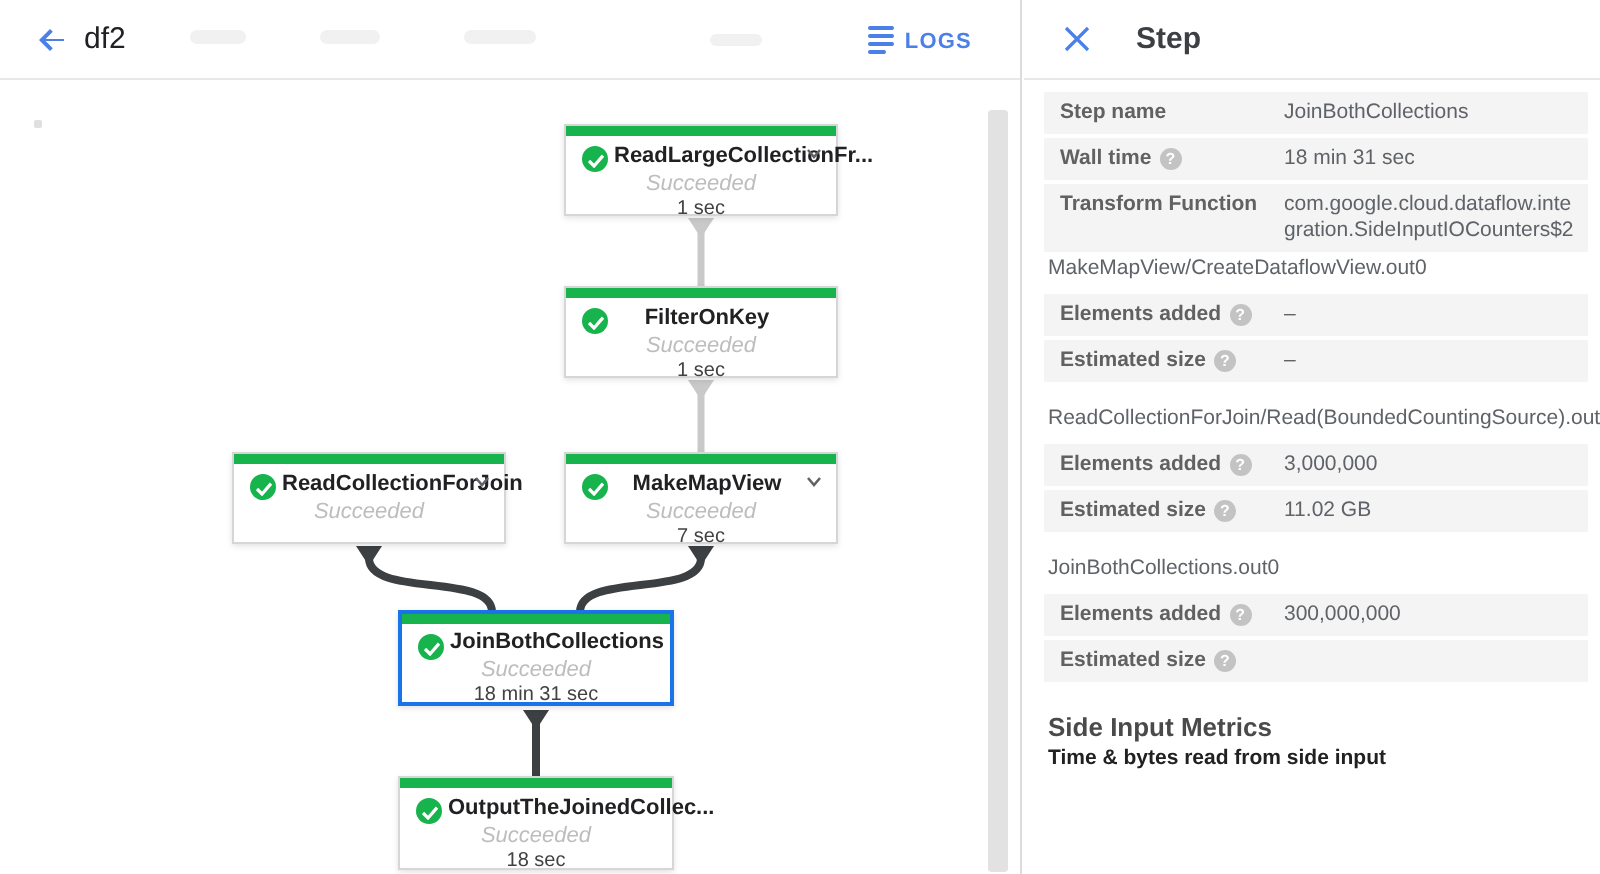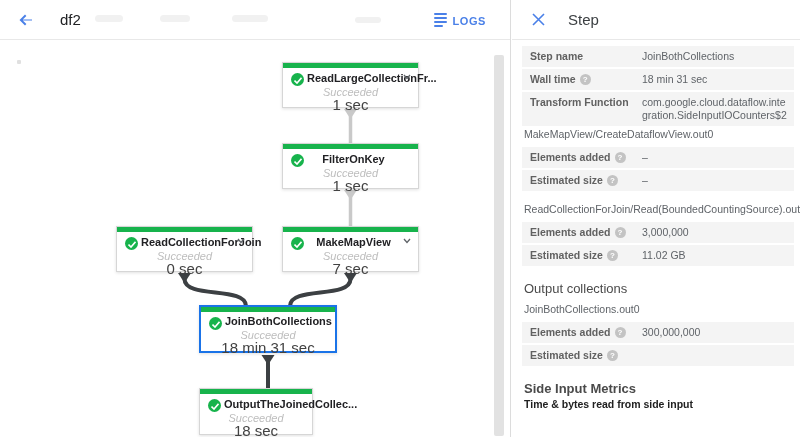--- a/index.html
+++ b/index.html
@@ -4,58 +4,58 @@
 <style>
   * { margin:0; padding:0; box-sizing:border-box; }
   html,body { width:800px; height:437px; overflow:hidden; }
   body { font-family:"Liberation Sans", sans-serif; background:#fff; color:#3c4043; }
   .app { position:relative; width:800px; height:437px; background:#fff; }
 
   
   .left-panel { position:absolute; left:0; top:0; width:511px; height:437px; background:#fff; border-right:1px solid #dcdcdc; }
   .lp-header { position:relative; height:40px; border-bottom:1px solid #e8e8e8; display:flex; align-items:center; background:#fff; }
   .back-btn { width:24px; height:24px; margin-left:14px; display:flex; align-items:center; justify-content:center; cursor:pointer; }
-  .lp-title { font-size:15px; color:#202124; margin-left:22px; }
+  .lp-title { font-size:15px; color:#202124; margin-left:4px; }
   .smudge { position:absolute; background:#f1f1f1; border-radius:4px; }
   .logs-btn { position:absolute; right:24px; top:13px; display:flex; align-items:flex-end; gap:5px; color:#4a80e8; cursor:pointer; }
   .logs-icon { display:flex; flex-direction:column; gap:2px; width:13px; }
   .logs-icon span { height:2px; background:#4a80e8; border-radius:1px; }
   .logs-icon span:nth-child(4){ width:9px; }
   .logs-label { font-size:11px; font-weight:bold; letter-spacing:0.6px; }
 
   .graph-area { position:relative; width:510px; height:397px; background:#fff; overflow:hidden; }
   .dot { position:absolute; left:17px; top:20px; width:4px; height:4px; background:#e0e0e0; border-radius:1px; }
 
   .edges { position:absolute; left:0; top:0; width:510px; height:397px; }
 
   .node { position:absolute; background:#fff; border:1px solid #d6d6d6; box-shadow:0 1px 3px rgba(0,0,0,0.12); text-align:center; cursor:pointer; }
   .node .gbar { position:absolute; left:0; top:0; right:0; height:5px; background:#17b34c; }
   .node .name-row { margin-top:9px; padding:0 18px 0 24px; font-size:11px; font-weight:bold; color:#212124; white-space:nowrap; line-height:12px; }
   .node .status { font-size:11px; color:#bdbdbd; margin-top:2px; line-height:12px;font-style:italic; }
-  .node .duration { font-size:15px; color:#424242; margin-top:1px; line-height:12px; }
+  .node .duration { font-size:10px; color:#424242; margin-top:1px; line-height:12px; }
   .check { position:absolute; left:8px; top:10px; width:13px; height:13px; border-radius:50%; background:#17b34c; }
   .check svg { position:absolute; left:2.5px; top:3.5px; }
   .chev { position:absolute; right:6px; top:9px; width:10px; height:10px; cursor:pointer; }
 
   .n-rl  { left:282px; top:22px;  width:137px; height:46px; }
   .n-fok { left:282px; top:103px; width:137px; height:46px; }
   .n-rcf { left:116px; top:186px; width:137px; height:46px; }
   .n-mmv { left:282px; top:186px; width:137px; height:46px; }
   .n-jb  { left:199px; top:265px; width:138px; height:48px; border:2px solid #1a73e8; }
   .n-jb .gbar { height:5px; }
   .n-jb .name-row { margin-top:8px; }
-  .n-out { left:199px; top:348px; width:114px; height:47px; }
+  .n-out { left:199px; top:348px; width:138px; height:47px; }
 
   .scroll-thumb { position:absolute; left:494px; top:15px; width:10px; height:381px; background:#e2e2e2; border-radius:2px; cursor:pointer; }
 
   
   .right-panel { position:absolute; left:512px; top:0; width:288px; height:437px; background:#fff; overflow:hidden; }
   .rp-header { height:40px; border-bottom:1px solid #e8e8e8; display:flex; align-items:center; }
   .close-btn { width:24px; height:24px; margin-left:14px; display:flex; align-items:center; justify-content:center; cursor:pointer; }
-  .rp-title { font-size:15px; color:#3c4043; margin-left:18px; }
+  .rp-title { font-size:15px; color:#3c4043; margin-left:18px;font-weight:bold; }
   .rp-content { padding:6px 6px 0 10px; }
 
   .kv-row { display:flex; background:#f4f4f4; padding:4px 6px 4px 8px; margin-bottom:2px; align-items:flex-start; }
   .kv-label { width:112px; flex:none; font-size:10.5px; font-weight:bold; color:#616161; line-height:13px; display:flex; align-items:center; gap:4px; }
   .kv-value { flex:1; font-size:10.5px; color:#5f6368; line-height:13px; word-break:break-word; }
   .help { flex:none; width:11px; height:11px; border-radius:50%; background:#c3c3c3; color:#fff; font-size:8px; font-weight:bold; line-height:11px; text-align:center; cursor:pointer; margin-top:0.5px; }
 
   .sec-heading { font-size:13px; color:#4a4a4a; margin:15px 0 7px 2px; }
   .coll-name { font-size:10.5px; color:#5f6368; margin:0 0 6px 2px; line-height:13px; }
   .coll-group { margin-bottom:12px; }
@@ -143,21 +143,20 @@
         <div class="check">
             <svg width="8" height="7" viewBox="0 0 8 7">
               <path d="M0.5 3.5 L3 6 L7.5 0.8" stroke="#fff" stroke-width="1.6" fill="none"></path>
             </svg>
           </div>
         <div class="name-row">ReadCollectionForJoin</div>
         <svg class="chev" viewBox="0 0 10 10">
             <path d="M2 3 L5 6.5 L8 3" stroke="#5f6368" stroke-width="1.3" fill="none"></path>
           </svg>
         <div class="status">Succeeded</div>
-        <div class="duration">0 sec</div>
       </div>
 
       <div class="node n-mmv">
         <div class="gbar"></div>
         <div class="check">
             <svg width="8" height="7" viewBox="0 0 8 7">
               <path d="M0.5 3.5 L3 6 L7.5 0.8" stroke="#fff" stroke-width="1.6" fill="none"></path>
             </svg>
           </div>
         <div class="name-row">MakeMapView</div>
@@ -258,21 +257,20 @@
         </div>
         <div class="kv-row">
           <div class="kv-label">
               <span>Estimated size</span>
               <span class="help">?</span>
             </div>
           <div class="kv-value">11.02 GB</div>
         </div>
       </div>
 
-      <div class="sec-heading">Output collections</div>
 
       <div class="coll-group">
         <div class="coll-name">JoinBothCollections.out0</div>
         <div class="kv-row">
           <div class="kv-label">
               <span>Elements added</span>
               <span class="help">?</span>
             </div>
           <div class="kv-value">300,000,000</div>
         </div>

